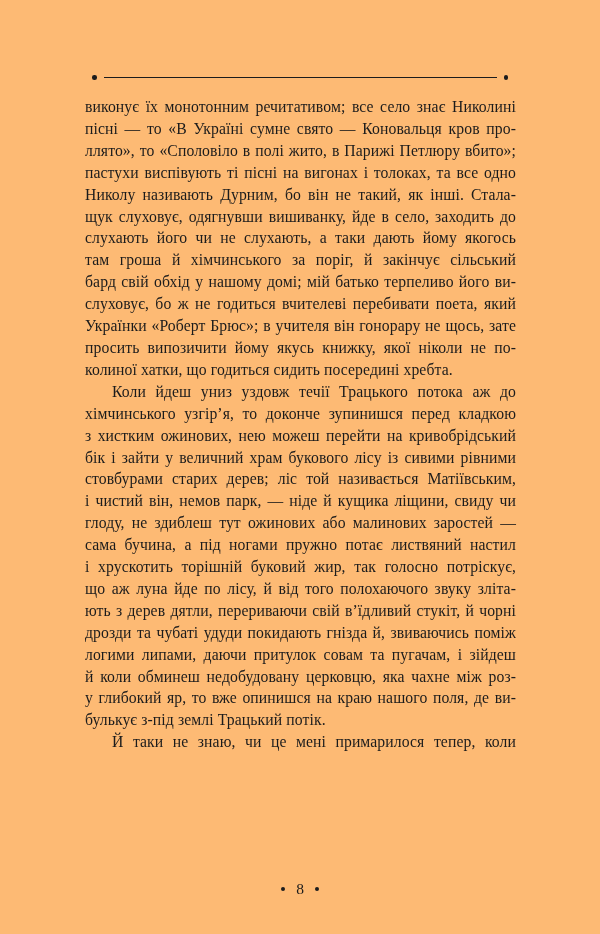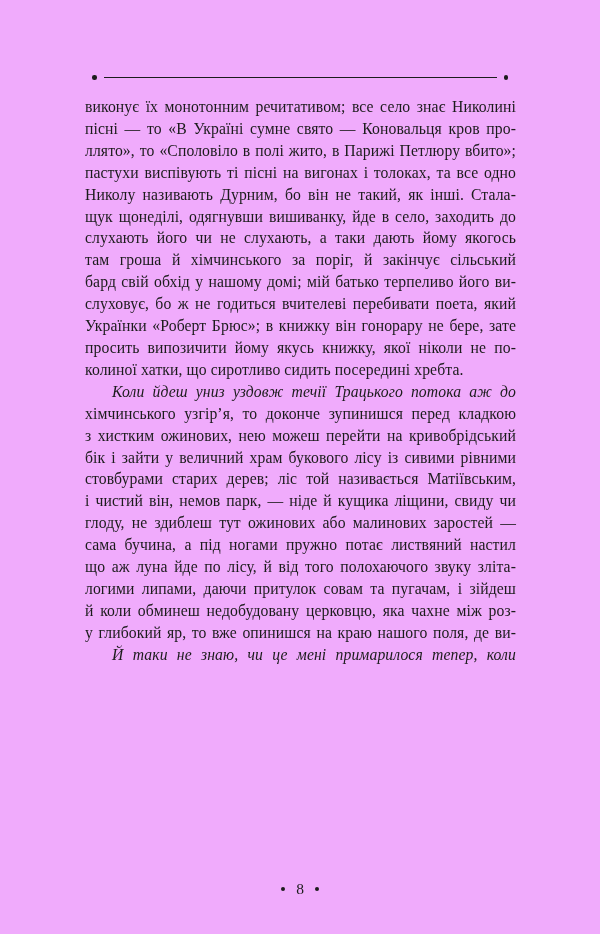--- a/index.html
+++ b/index.html
@@ -4,21 +4,21 @@
 <style>
   html, body {
     margin: 0;
     padding: 0;
     background: #ffffff;
   }
   .page {
     position: relative;
     width: 600px;
     height: 934px;
-    background: #f0abfc;
+    background: #fdba74;
     font-family: "Liberation Serif", serif;
     color: #1c1c1c;
     overflow: hidden;
   }
   .ornament {
     position: absolute;
     top: 75px;
     left: 92px;
     right: 92px;
     display: flex;
@@ -52,21 +52,20 @@
   }
   .line {
     text-align: justify;
     text-align-last: justify;
   }
   .line.last {
     text-align-last: left;
   }
   .paragraph.indent .line.first {
     text-indent: 27px;
-    font-style: italic;
   }
   .footer {
     position: absolute;
     left: 0;
     right: 0;
     bottom: 36px;
     display: flex;
     justify-content: center;
     align-items: center;
     gap: 11px;
@@ -91,42 +90,46 @@
     <span class="dot"></span>
   </div>
 
   <div class="text-block" id="paragraphs">
       <div class="paragraph">
         <div class="line first">виконує їх монотонним речитативом; все село знає Николині</div>
         <div class="line">пісні — то «В Україні сумне свято — Коновальця кров про-</div>
         <div class="line">ллято», то «Споловіло в полі жито, в Парижі Петлюру вбито»;</div>
         <div class="line">пастухи виспівують ті пісні на вигонах і толоках, та все одно</div>
         <div class="line">Николу називають Дурним, бо він не такий, як інші. Стала-</div>
-        <div class="line">щук щонеділі, одягнувши вишиванку, йде в село, заходить до</div>
+        <div class="line">щук слуховує, одягнувши вишиванку, йде в село, заходить до</div>
         <div class="line">слухають його чи не слухають, а таки дають йому якогось</div>
         <div class="line">там гроша й хімчинського за поріг, й закінчує сільський</div>
         <div class="line">бард свій обхід у нашому домі; мій батько терпеливо його ви-</div>
         <div class="line">слуховує, бо ж не годиться вчителеві перебивати поета, який</div>
-        <div class="line">Українки «Роберт Брюс»; в книжку він гонорару не бере, зате</div>
+        <div class="line">Українки «Роберт Брюс»; в учителя він гонорару не щось, зате</div>
         <div class="line">просить випозичити йому якусь книжку, якої ніколи не по-</div>
-        <div class="line last">колиної хатки, що сиротливо сидить посередині хребта.</div>
+        <div class="line last">колиної хатки, що годиться сидить посередині хребта.</div>
       </div>
       <div class="paragraph indent">
         <div class="line first">Коли йдеш униз уздовж течії Трацького потока аж до</div>
         <div class="line">хімчинського узгір’я, то доконче зупинишся перед кладкою</div>
         <div class="line">з хистким ожинових, нею можеш перейти на кривобрідський</div>
         <div class="line">бік і зайти у величний храм букового лісу із сивими рівними</div>
         <div class="line">стовбурами старих дерев; ліс той називається Матіївським,</div>
         <div class="line">і чистий він, немов парк, — ніде й кущика ліщини, свиду чи</div>
         <div class="line">глоду, не здиблеш тут ожинових або малинових заростей —</div>
         <div class="line">сама бучина, а під ногами пружно потає листвяний настил</div>
+        <div class="line">і хрускотить торішній буковий жир, так голосно потріскує,</div>
         <div class="line">що аж луна йде по лісу, й від того полохаючого звуку зліта-</div>
+        <div class="line">ють з дерев дятли, перериваючи свій в’їдливий стукіт, й чорні</div>
+        <div class="line">дрозди та чубаті удуди покидають гнізда й, звиваючись поміж</div>
         <div class="line">логими липами, даючи притулок совам та пугачам, і зійдеш</div>
         <div class="line">й коли обминеш недобудовану церковцю, яка чахне між роз-</div>
         <div class="line">у глибокий яр, то вже опинишся на краю нашого поля, де ви-</div>
+        <div class="line last">булькує з-під землі Трацький потік.</div>
       </div>
       <div class="paragraph indent">
         <div class="line first">Й таки не знаю, чи це мені примарилося тепер, коли</div>
       </div>
     </div>
 
   <div class="footer">
     <span class="dot"></span>
     <span class="page-num">8</span>
     <span class="dot"></span>

